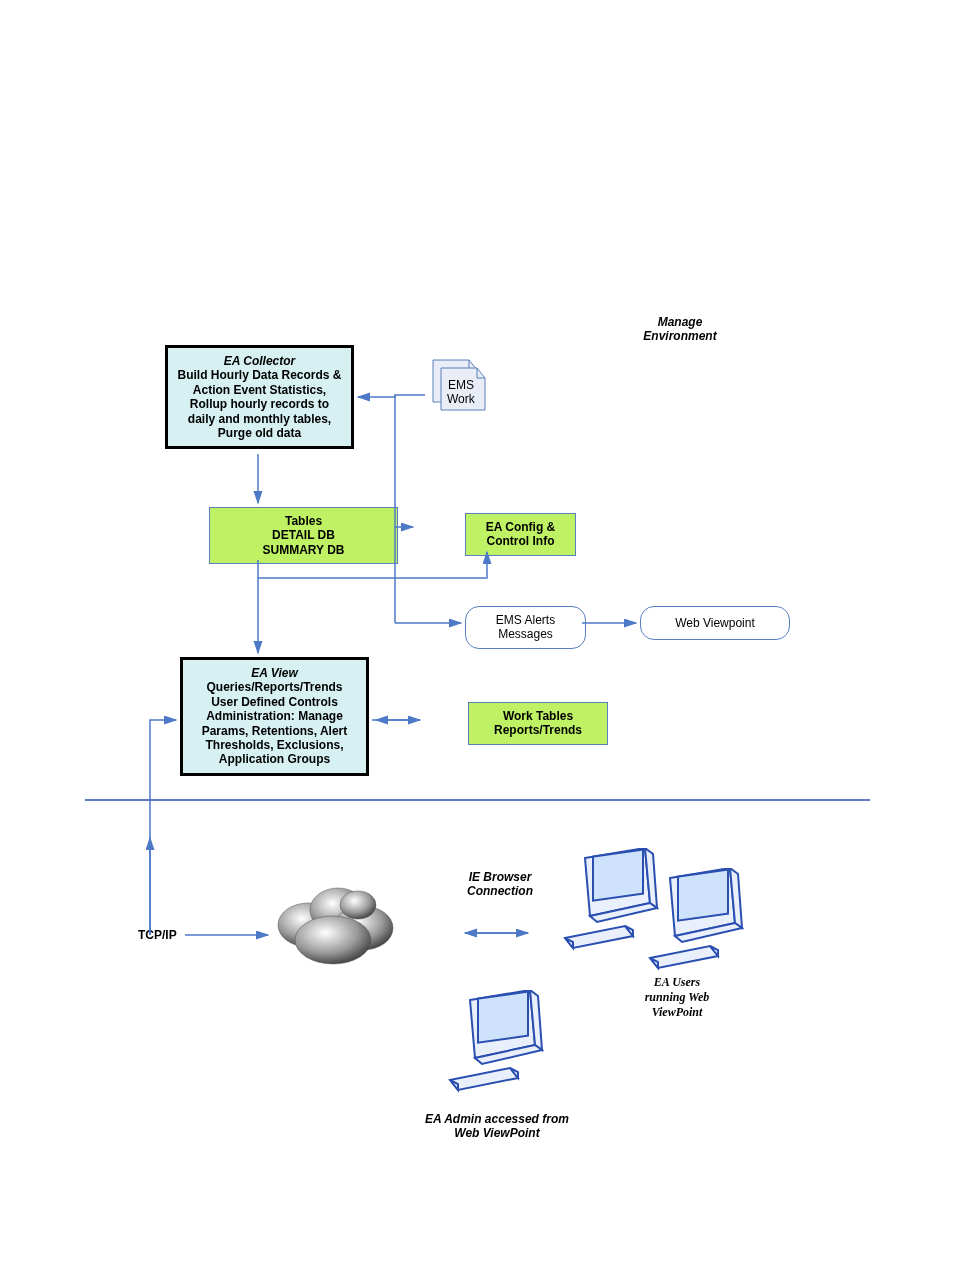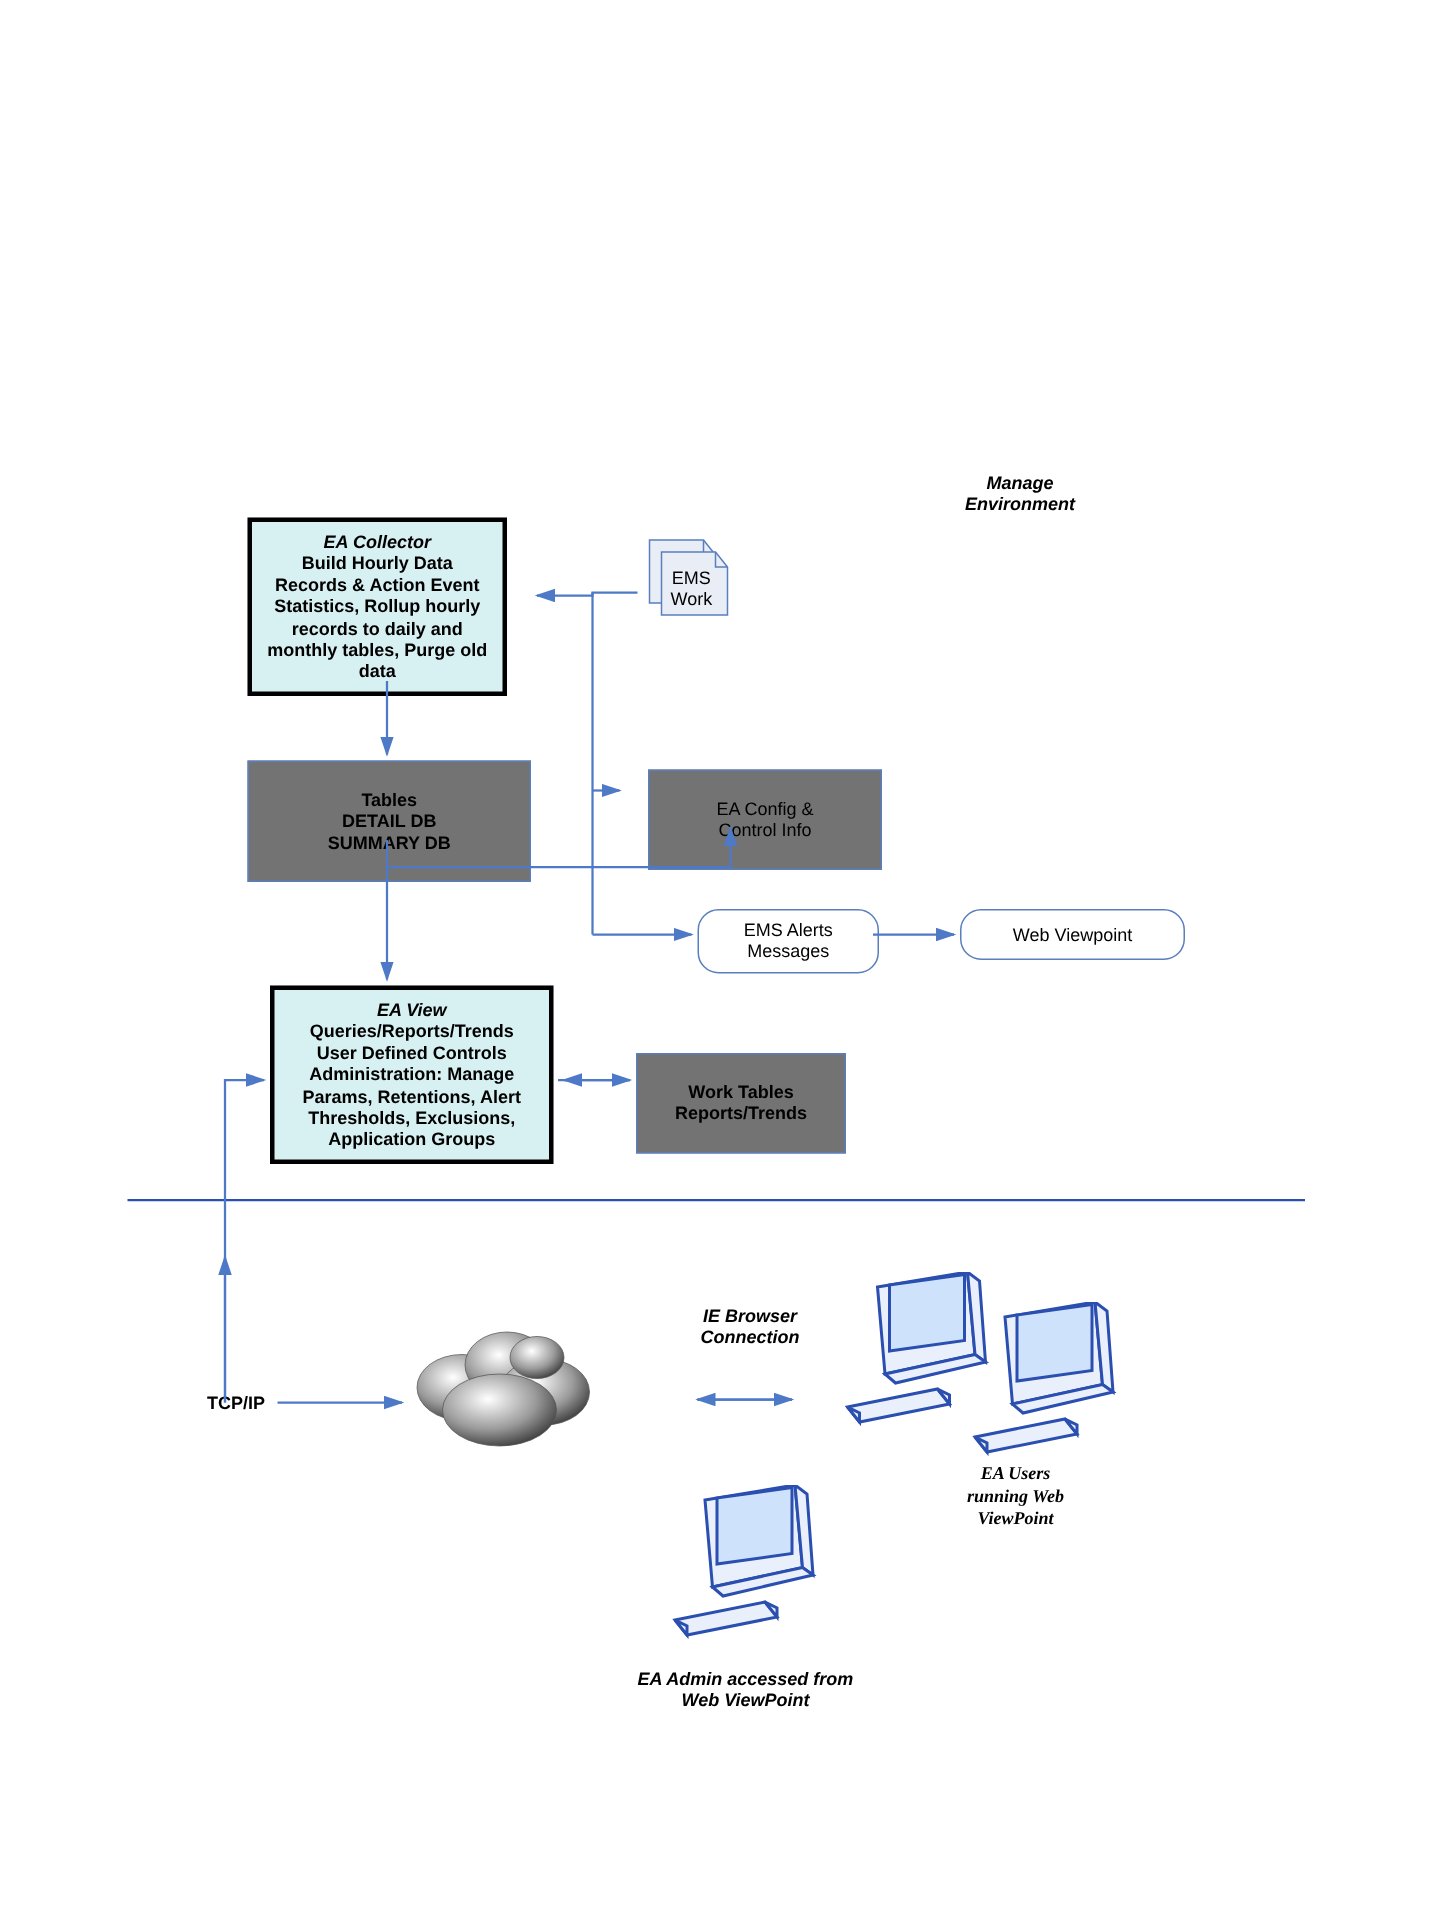--- a/index.html
+++ b/index.html
@@ -1,57 +1,57 @@
 <!DOCTYPE html>
 <html><head>
 <meta charset="utf-8">
 <style>
   html,body{margin:0;padding:0;background:#fff;font-family:Arial,Helvetica,sans-serif;color:#000;}
   .page{position:relative;width:954px;height:1270px;margin:0 auto;}
   .box{position:absolute;box-sizing:border-box;text-align:center;font-size:12px;line-height:1.2;}
   .thick{border:3px solid #000;background:#d7f0f2;padding:6px 8px;}
-  .thin{border:1px solid #5a7fbf;background:#737373;padding:18px 8px;}
+  .thin{border:1px solid #5a7fbf;background:#bef264;padding:6px 8px;margin-left:44px;}
   .rnd{border:1px solid #5a7fbf;border-radius:14px;background:#fff;padding:6px 10px;}
   .title{font-weight:bold;font-style:italic;}
   .label{position:absolute;font-size:12px;font-weight:bold;font-style:italic;text-align:center;color:#000;}
   .plain{position:absolute;font-size:12px;color:#000;}
   svg.overlay{position:absolute;top:0;left:0;width:954px;height:1270px;pointer-events:none;}
   .arrow-line{stroke:#4d79c7;stroke-width:1.5;fill:none;}
   .arrow-head{fill:#4d79c7;}
   .hr-line{stroke:#2a4fb0;stroke-width:1.5;}
 </style>
 </head>
 <body>
 
 <div class="page">
 
   <div class="label" style="left:615px;top:315px;width:130px;white-space:pre;">Manage
 Environment</div>
 
-  <div class="box thick" style="left:165px;top:345px;width:173px;">
+  <div class="box thick" style="left:165px;top:345px;width:189px;">
     <div class="title">EA Collector</div>
     <div style="font-weight:bold;">Build Hourly Data Records &amp; Action Event Statistics, Rollup hourly records to daily and monthly tables, Purge old data</div>
   </div>
 
   <div style="position:absolute;left:425px;top:358px;">
     <svg width="70" height="60">
       <path d="M8 2 H44 L52 12 V44 H8 Z" fill="#e9edf5" stroke="#5a7fbf" stroke-width="1"></path>
       <path d="M44 2 L44 12 L52 12" fill="none" stroke="#5a7fbf" stroke-width="1"></path>
       <path d="M16 10 H52 L60 20 V52 H16 Z" fill="#e9edf5" stroke="#5a7fbf" stroke-width="1"></path>
       <path d="M52 10 L52 20 L60 20" fill="none" stroke="#5a7fbf" stroke-width="1"></path>
     </svg>
     <div style="position:absolute;left:22px;top:20px;font-size:12px;text-align:center;white-space:pre;">EMS
 Work</div>
   </div>
 
   <div class="box thin" style="left:165px;top:507px;width:189px;font-weight:bold;white-space:pre;">Tables
 DETAIL DB
 SUMMARY DB</div>
 
-  <div class="box thin" style="left:432px;top:513px;width:156px;font-weight:normal;white-space:pre;">EA Config &amp;
+  <div class="box thin" style="left:421px;top:513px;width:111px;font-weight:bold;white-space:pre;">EA Config &amp;
 Control Info</div>
 
   <div class="box rnd" style="left:465px;top:606px;width:121px;white-space:pre;">EMS Alerts
 Messages</div>
 
   <div class="box rnd" style="left:640px;top:606px;width:150px;display:flex;align-items:center;justify-content:center;height:34px;">Web Viewpoint</div>
 
   <div class="box thick" style="left:180px;top:657px;width:189px;">
     <div class="title">EA View</div>
     <div style="font-weight:bold;white-space:pre-line;">Queries/Reports/Trends

